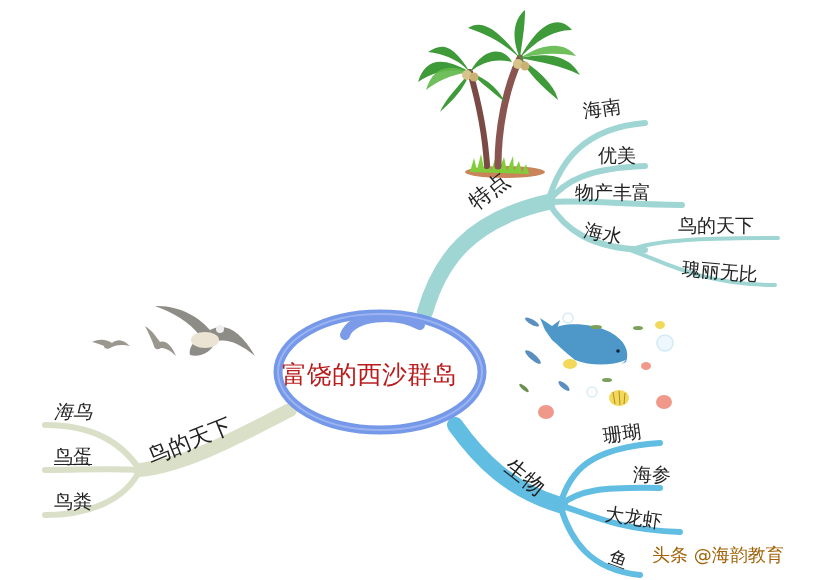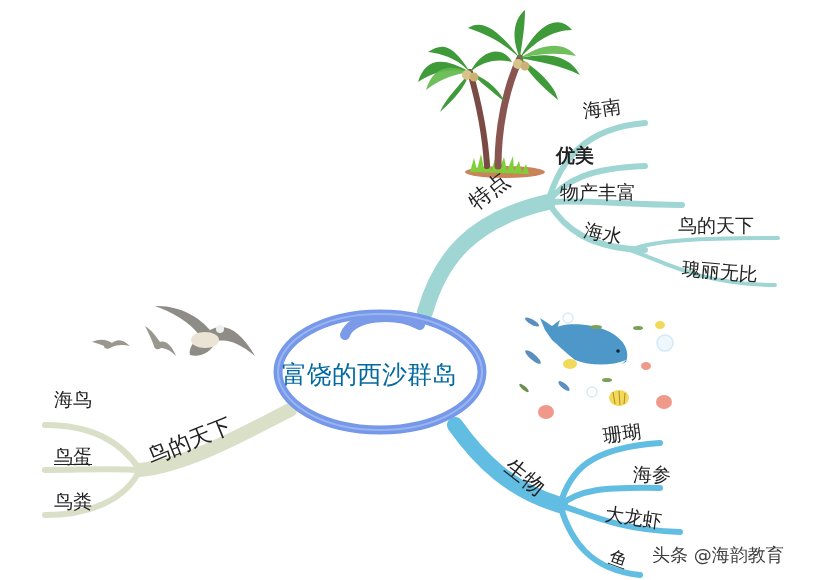--- a/index.html
+++ b/index.html
@@ -1,22 +1,22 @@
 <!DOCTYPE html>
 <html><head>
 <meta charset="utf-8">
 <style>
   html, body { margin: 0; padding: 0; background: #ffffff; }
   body { width: 819px; height: 580px; position: relative; overflow: hidden;
          font-family: "DejaVu Sans", "Liberation Sans", sans-serif; }
   #canvas { position: absolute; left: 0; top: 0; width: 819px; height: 580px; }
   .lbl { position: absolute; color: #222; font-size: 19px; white-space: nowrap; line-height: 1; }
   .lbl.big { font-size: 22px; }
-  .center-title { position: absolute; left: 282px; top: 358px; font-size: 25px; color: #0369a1; white-space: nowrap; }
-  .watermark { position: absolute; left: 652px; top: 543px; font-size: 18px; color: #404040; white-space: nowrap;
+  .center-title { position: absolute; left: 282px; top: 358px; font-size: 25px; color: #b91c1c; white-space: nowrap; }
+  .watermark { position: absolute; left: 652px; top: 543px; font-size: 18px; color: #a16207; white-space: nowrap;
                text-shadow: 0 0 3px #fff, 0 0 3px #fff; }
 </style>
 </head>
 <body>
 
 <svg id="canvas" viewBox="0 0 819 580" xmlns="http://www.w3.org/2000/svg">
 
   <g>
     <ellipse cx="505" cy="172" rx="40" ry="6" fill="#c9845a"></ellipse>
     <path d="M470 172 l4 -14 l3 12 l4 -16 l3 15 l5 -12 l2 14 l6 -18 l2 17 l5 -13 l3 14 l6 -15 l1 15 l5 -10 l3 12 l4 -9 l3 10 z" fill="#7fcf3a"></path>
@@ -105,30 +105,30 @@
     <ellipse cx="380" cy="372" rx="102" ry="58" fill="#ffffff" stroke="#6f93e8" stroke-width="9" opacity="0.95"></ellipse>
     <path d="M 345 335 C 352 315, 395 312, 420 325" fill="none" stroke="#7b9be9" stroke-width="10" stroke-linecap="round"></path>
     <ellipse cx="380" cy="372" rx="102" ry="58" fill="none" stroke="#a9bff3" stroke-width="2" opacity="0.7"></ellipse>
   </g>
 </svg>
 
 <div class="center-title">富饶的西沙群岛</div>
 
 <div class="lbl big" style="left:465px; top:196px; transform: rotate(-38deg); transform-origin: left top;">特点</div>
 <div class="lbl" style="left:583px; top:99px; transform: rotate(-8deg);">海南</div>
-<div class="lbl" style="left:556px; top:146px;font-weight:bold;">优美</div>
-<div class="lbl" style="left:560px; top:183px;font-family:Liberation Serif, serif;">物产丰富</div>
+<div class="lbl" style="left:598px; top:146px;">优美</div>
+<div class="lbl" style="left:575px; top:183px;font-family:Liberation Serif, serif;">物产丰富</div>
 <div class="lbl" style="left:584px; top:224px; transform: rotate(12deg);">海水</div>
 <div class="lbl" style="left:678px; top:216px;">鸟的天下</div>
 <div class="lbl" style="left:682px; top:262px; transform: rotate(5deg);">瑰丽无比</div>
 
 <div class="lbl big" style="left:514px; top:455px; transform: rotate(38deg); transform-origin: left top;">生物</div>
 <div class="lbl" style="left:603px; top:424px; transform: rotate(-8deg);">珊瑚</div>
 <div class="lbl" style="left:633px; top:465px;">海参</div>
 <div class="lbl" style="left:605px; top:508px; transform: rotate(8deg);">大龙虾</div>
 <div class="lbl" style="left:609px; top:550px; transform: rotate(20deg);">鱼</div>
 
 <div class="lbl big" style="left:153px; top:446px; transform: rotate(-22deg); transform-origin: left bottom;">鸟的天下</div>
-<div class="lbl" style="left:54px; top:390px;">海鸟</div>
+<div class="lbl" style="left:54px; top:402px;font-style:italic;">海鸟</div>
 <div class="lbl" style="left:54px; top:447px;text-decoration:underline;">鸟蛋</div>
 <div class="lbl" style="left:54px; top:492px;">鸟粪</div>
 
 <div class="watermark">头条 @海韵教育</div>
 
 </body></html>

